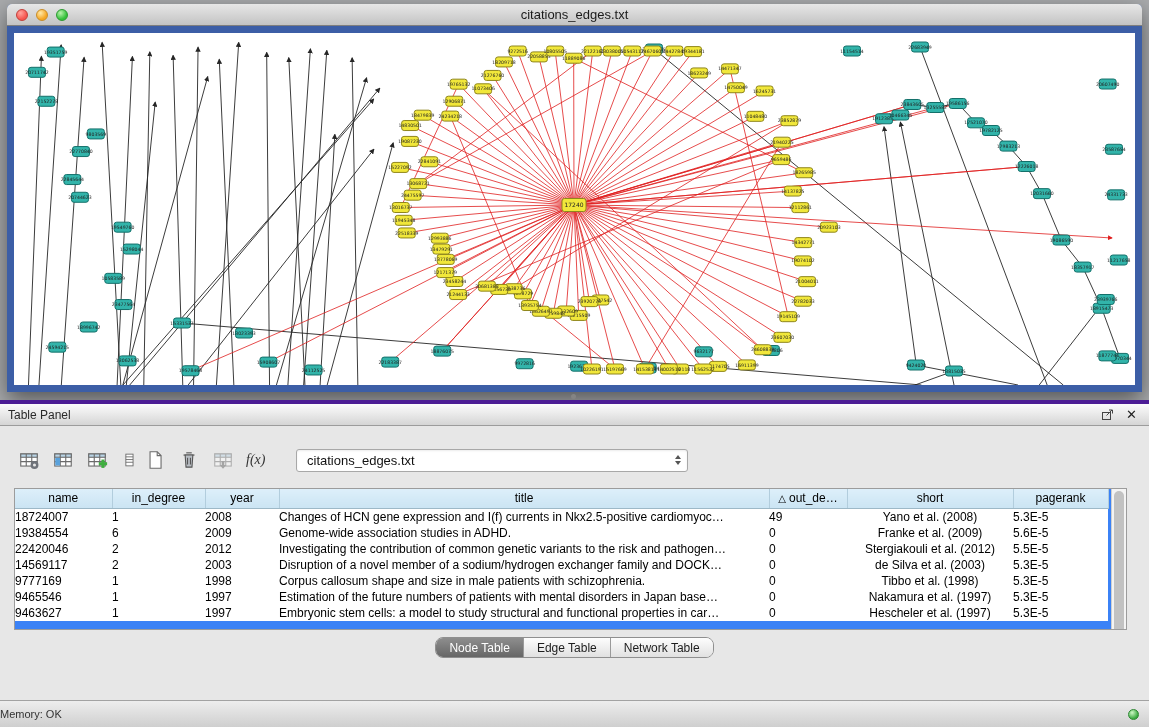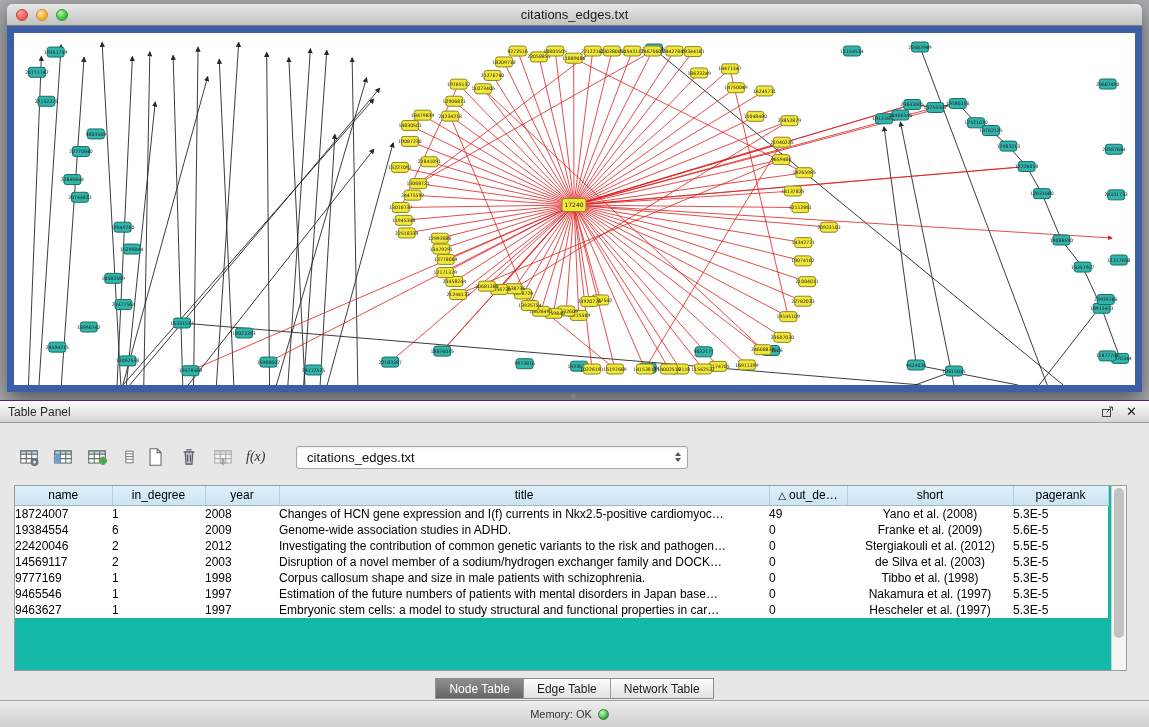--- a/index.html
+++ b/index.html
@@ -32,21 +32,21 @@
     position:absolute; top:22px; left:0; right:0; bottom:0;
     background:#ffffff; border:7px solid #3c5ea6;
   }
   #network-svg { width:100%; height:100%; display:block; background:#ffffff; }
 
   .splitter-dot { position:absolute; left:571px; top:394px; width:5px; height:5px; border-radius:50%; background:#848484; }
 
   
   .table-panel {
     position:absolute; left:0; top:400px; width:1149px; height:300px;
-    background:#e7e7e7; border-top:1px solid #4c1d95;
+    background:#e7e7e7; border-top:4px solid #4c1d95;
   }
   .panel-header {
     height:22px; display:flex; align-items:center; padding:0 8px;
     background:linear-gradient(#fcfcfc,#d5d5d5); border-bottom:1px solid #9c9c9c;
   }
   .panel-title { flex:1; font-size:12px; color:#2a2a2a; }
   .panel-controls { display:flex; align-items:center; gap:12px; padding-right:4px; }
   .float-btn { display:flex; align-items:center; }
   .close-btn { font-size:13px; font-weight:bold; color:#222; line-height:13px; cursor:default; }
 
@@ -63,22 +63,22 @@
     margin-left:16px; width:392px; height:23px; background:#fff;
     border:1px solid #a8a8a8; border-radius:3px; position:relative;
     display:flex; align-items:center; padding-left:10px;
     font-size:13px; color:#111; box-shadow:inset 0 1px 2px rgba(0,0,0,0.08);
   }
   .combo-arrows { position:absolute; right:6px; top:0; bottom:0; display:flex; flex-direction:column; justify-content:center; gap:2px; }
   .tri-up   { width:0; height:0; border-left:3.5px solid transparent; border-right:3.5px solid transparent; border-bottom:4.5px solid #555; }
   .tri-down { width:0; height:0; border-left:3.5px solid transparent; border-right:3.5px solid transparent; border-top:4.5px solid #555; }
 
   .table-box {
-    position:relative; margin:14px 22px 0 14px; height:186px;
-    background:#14b8a6; border:1px solid #9c9c9c; overflow:hidden;
+    position:relative; margin:14px 22px 0 14px; height:142px;
+    background:#3b82f6; border:1px solid #9c9c9c; overflow:hidden;
   }
   table.data { border-collapse:collapse; table-layout:fixed; width:1093px; }
   table.data th {
     background:linear-gradient(#ddeffa,#cbe4f3);
     border-right:1px solid #b2cddd; border-bottom:1px solid #9db8c7;
     height:19px; font-weight:normal; font-size:12px; color:#000;
     padding:0; text-align:center; white-space:nowrap; overflow:hidden;
   }
   table.data th .sort { margin-right:3px; font-size:10px; }
   th.c4 { text-align:left; padding-left:3px; }
@@ -87,33 +87,33 @@
     height:16px; padding:0; font-size:12px; line-height:16px; color:#000;
     white-space:nowrap; overflow:hidden; background:#fff;
   }
   td.c0{padding-left:5px} td.c1{padding-left:8px} td.c2{padding-left:13px}
   td.c3{padding-left:6px} td.c4{padding-left:4px} td.c5{text-align:center} td.c6{padding-left:10px}
 
   .vscroll { position:absolute; top:0; right:0; bottom:0; width:15px; background:#f4f4f4; border-left:1px solid #cfcfcf; }
   .vthumb  { position:absolute; top:2px; left:2px; width:10px; height:150px; border-radius:6px; background:#c2c2c2; }
 
   .tabs-row { display:flex; justify-content:center; margin-top:7px; }
-  .tabs { display:flex; border:1px solid #8f8f8f; border-radius:0; overflow:hidden; background:#f1f1f1; }
+  .tabs { display:flex; border:1px solid #8f8f8f; border-radius:8px; overflow:hidden; background:#f1f1f1; }
   .seg {
     font-size:12px; font-family:inherit; color:#1d1d1d;
     padding:2px 13px; height:19px; border:none; border-right:1px solid #9a9a9a;
     background:linear-gradient(#fdfdfd,#e1e1e1); cursor:default;
   }
   .seg:last-child { border-right:none; }
   .seg.active { background:linear-gradient(#8e8e8e,#666666); color:#fff; }
 
   .statusbar {
     position:absolute; left:0; bottom:0; width:1149px; height:27px;
     background:linear-gradient(#ededed,#cfcfcf); border-top:1px solid #a2a2a2;
-    display:flex; align-items:center; justify-content:center; gap:6px; padding-right:10px;
+    display:flex; align-items:center; justify-content:space-between; gap:6px; padding-right:10px;
   }
   .mem-label { font-size:11px; color:#333; }
   .status-dot {
     width:11px; height:11px; border-radius:50%;
     background:radial-gradient(circle at 35% 30%, #cdf8c5, #38a83e 70%);
     border:1px solid #2c8631;
   }
 </style>
 </head>
 <body>

